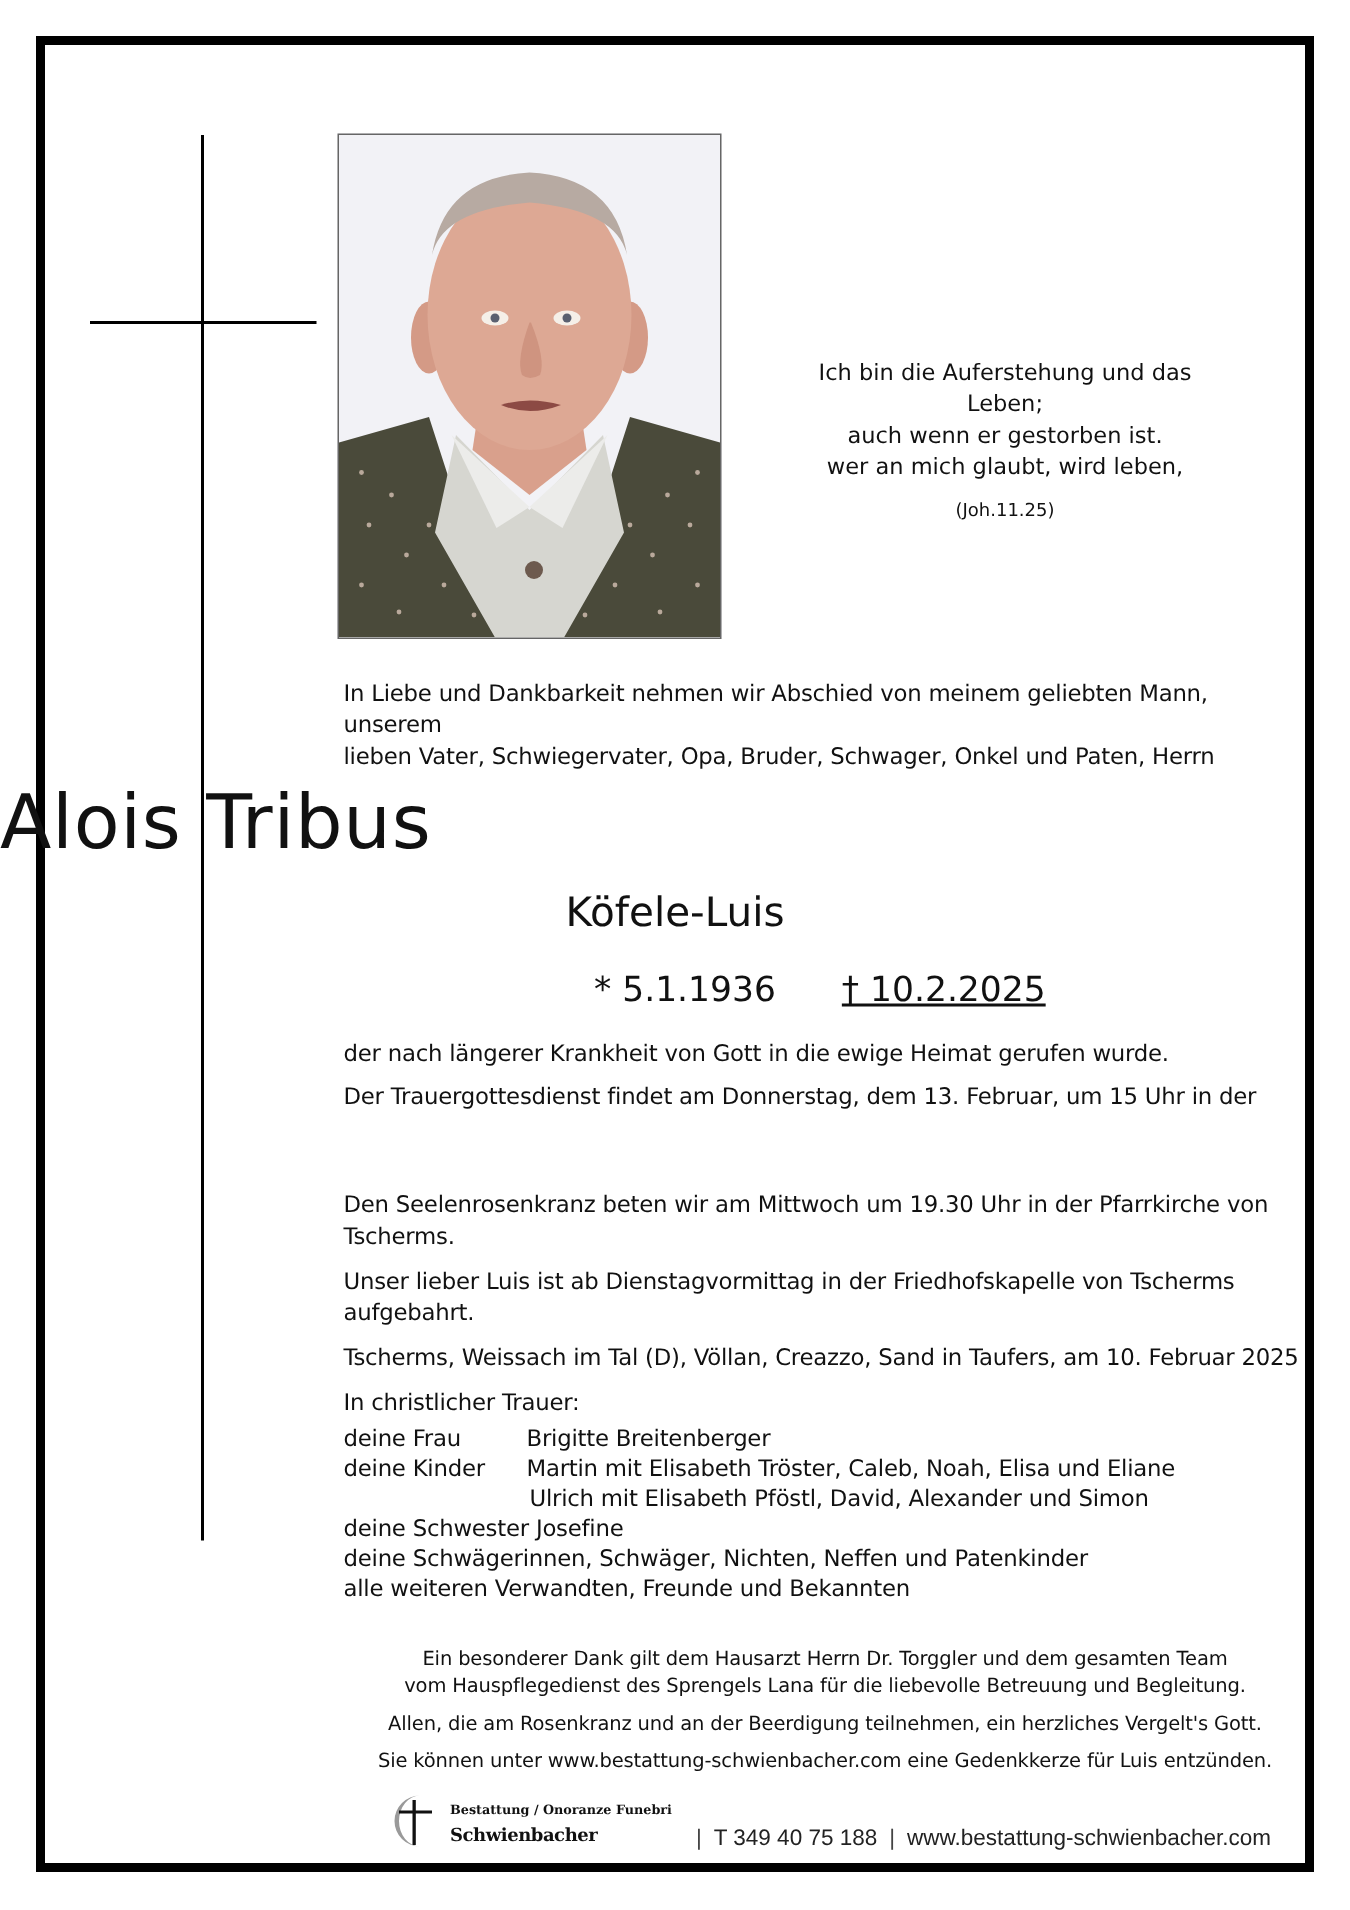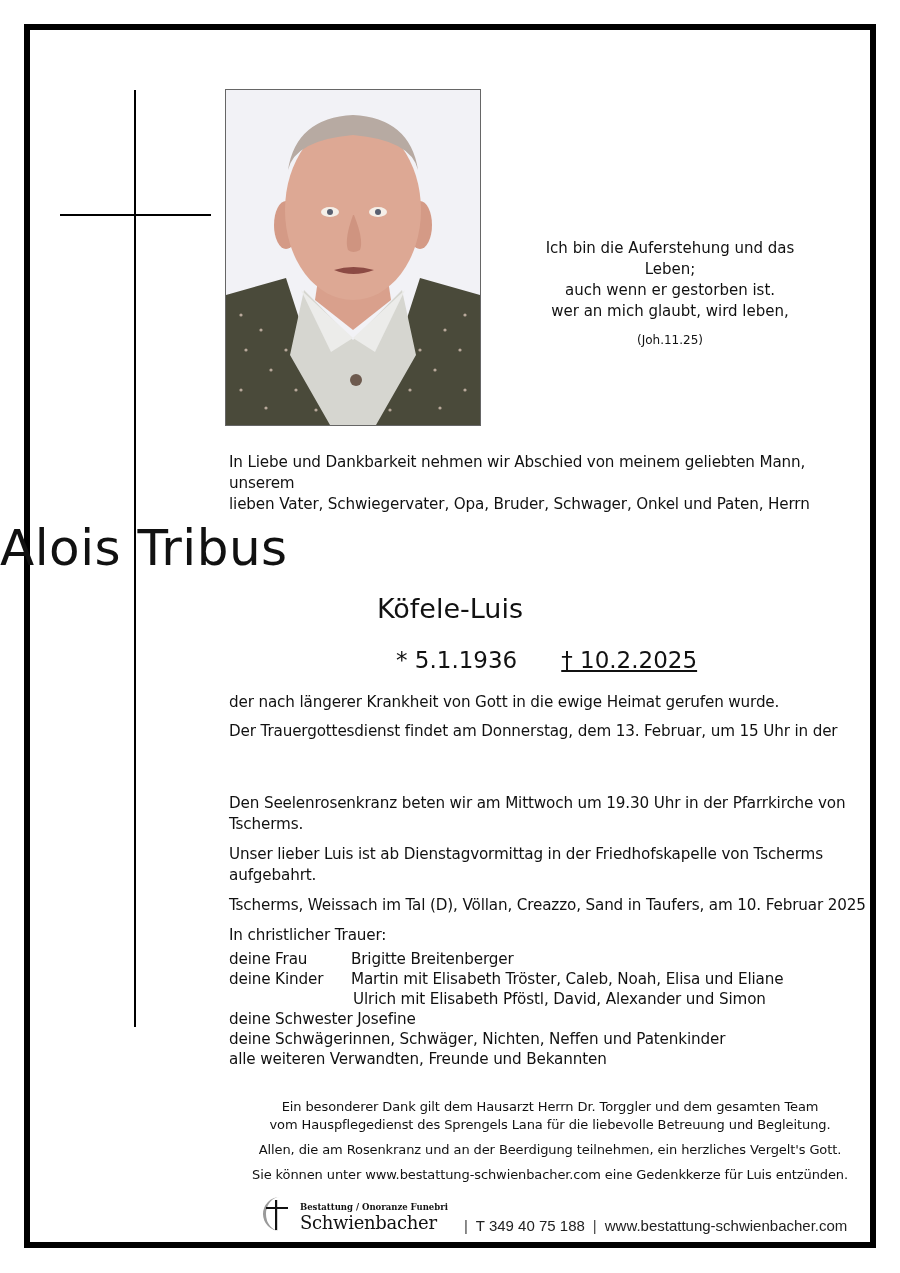--- a/index.html
+++ b/index.html
@@ -25,21 +25,21 @@
   .dates .death { margin-left: 44px; text-decoration: underline; }
   .mourners { position: absolute; left: 229px; top: 949px; font-size: 15.2px; line-height: 20px; letter-spacing: -0.15px; }
   .mrow { display: flex; }
   .mrow .rel { width: 122px; flex: none; }
   .mrow .indent { padding-left: 124px; }
   .thanks { position: absolute; left: 200px; width: 700px; text-align: center; font-size: 13px; line-height: 17.5px; letter-spacing: -0.1px; }
   .logo { position: absolute; left: 258px; top: 1194px; height: 40px; display: flex; align-items: flex-end; }
   .logo-mark { width: 40px; height: 40px; position: relative; }
   .logo-text { margin-left: 2px; display: flex; flex-direction: column; }
   .logo-sub { font-family: "DejaVu Serif", "Liberation Serif", serif; font-size: 8.5px; font-weight: bold; line-height: 10px; margin-top: 2px; }
-  .logo-name { font-family: "DejaVu Serif", "Liberation Serif", serif; font-size: 18px; font-weight: normal; line-height: 22px; letter-spacing: -0.3px; }
+  .logo-name { font-family: "DejaVu Serif", "Liberation Serif", serif; font-size: 12px; font-weight: bold; line-height: 22px; letter-spacing: -0.3px; }
   .contact { font-family: "Liberation Sans", sans-serif; font-size: 15px; margin-left: 8px; margin-top: 16px; color: #222; white-space: pre; }
   .sep { display: inline-block; margin: 0 8px; color: #444; }
 </style>
 </head>
 <body>
 
 <div class="frame"></div>
 
 <div class="cross-v"></div>
 <div class="cross-h"></div>

